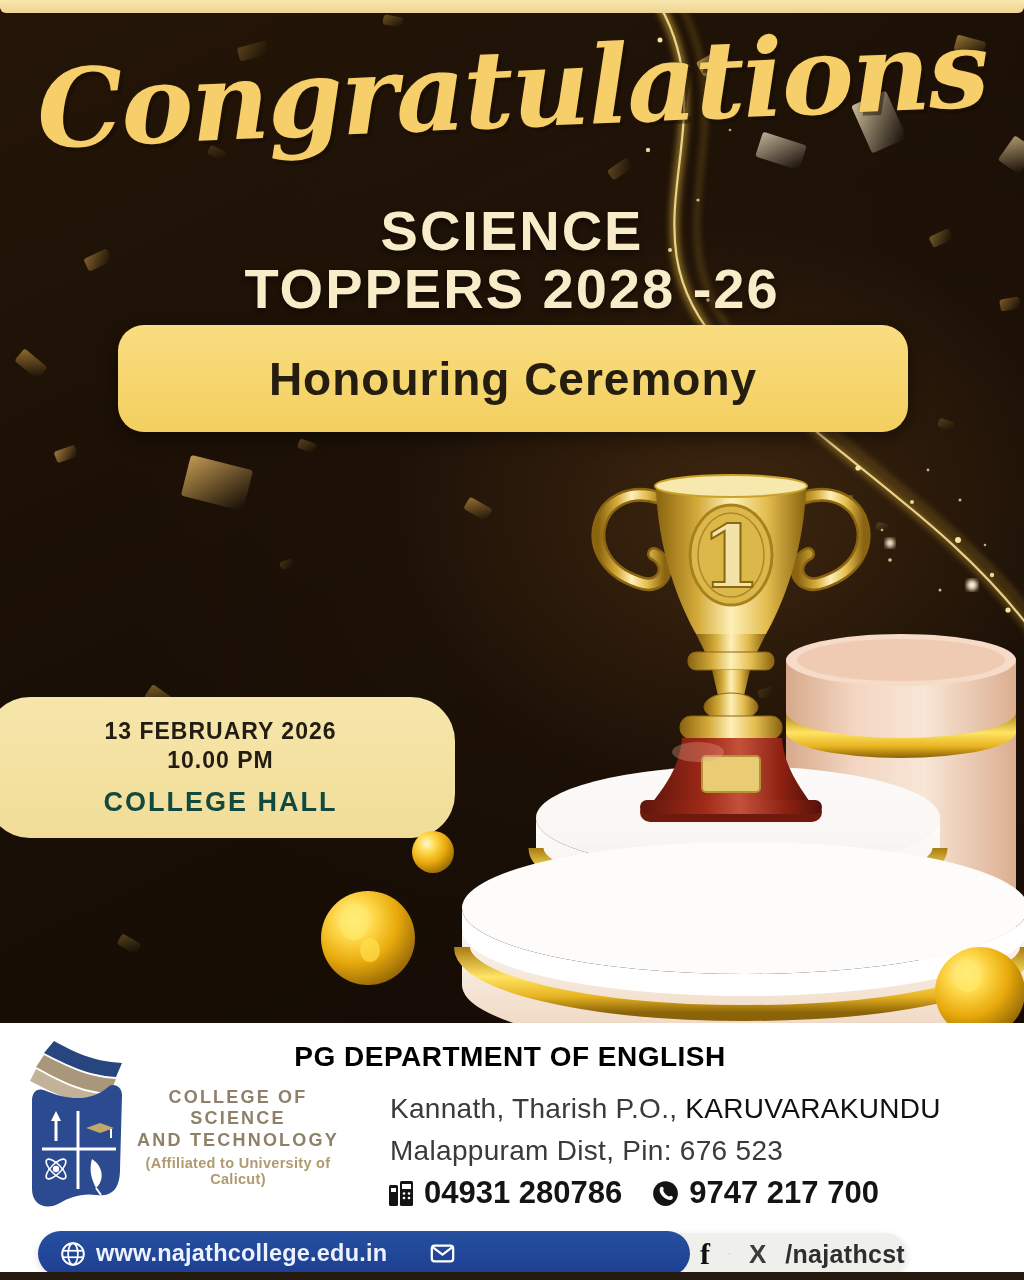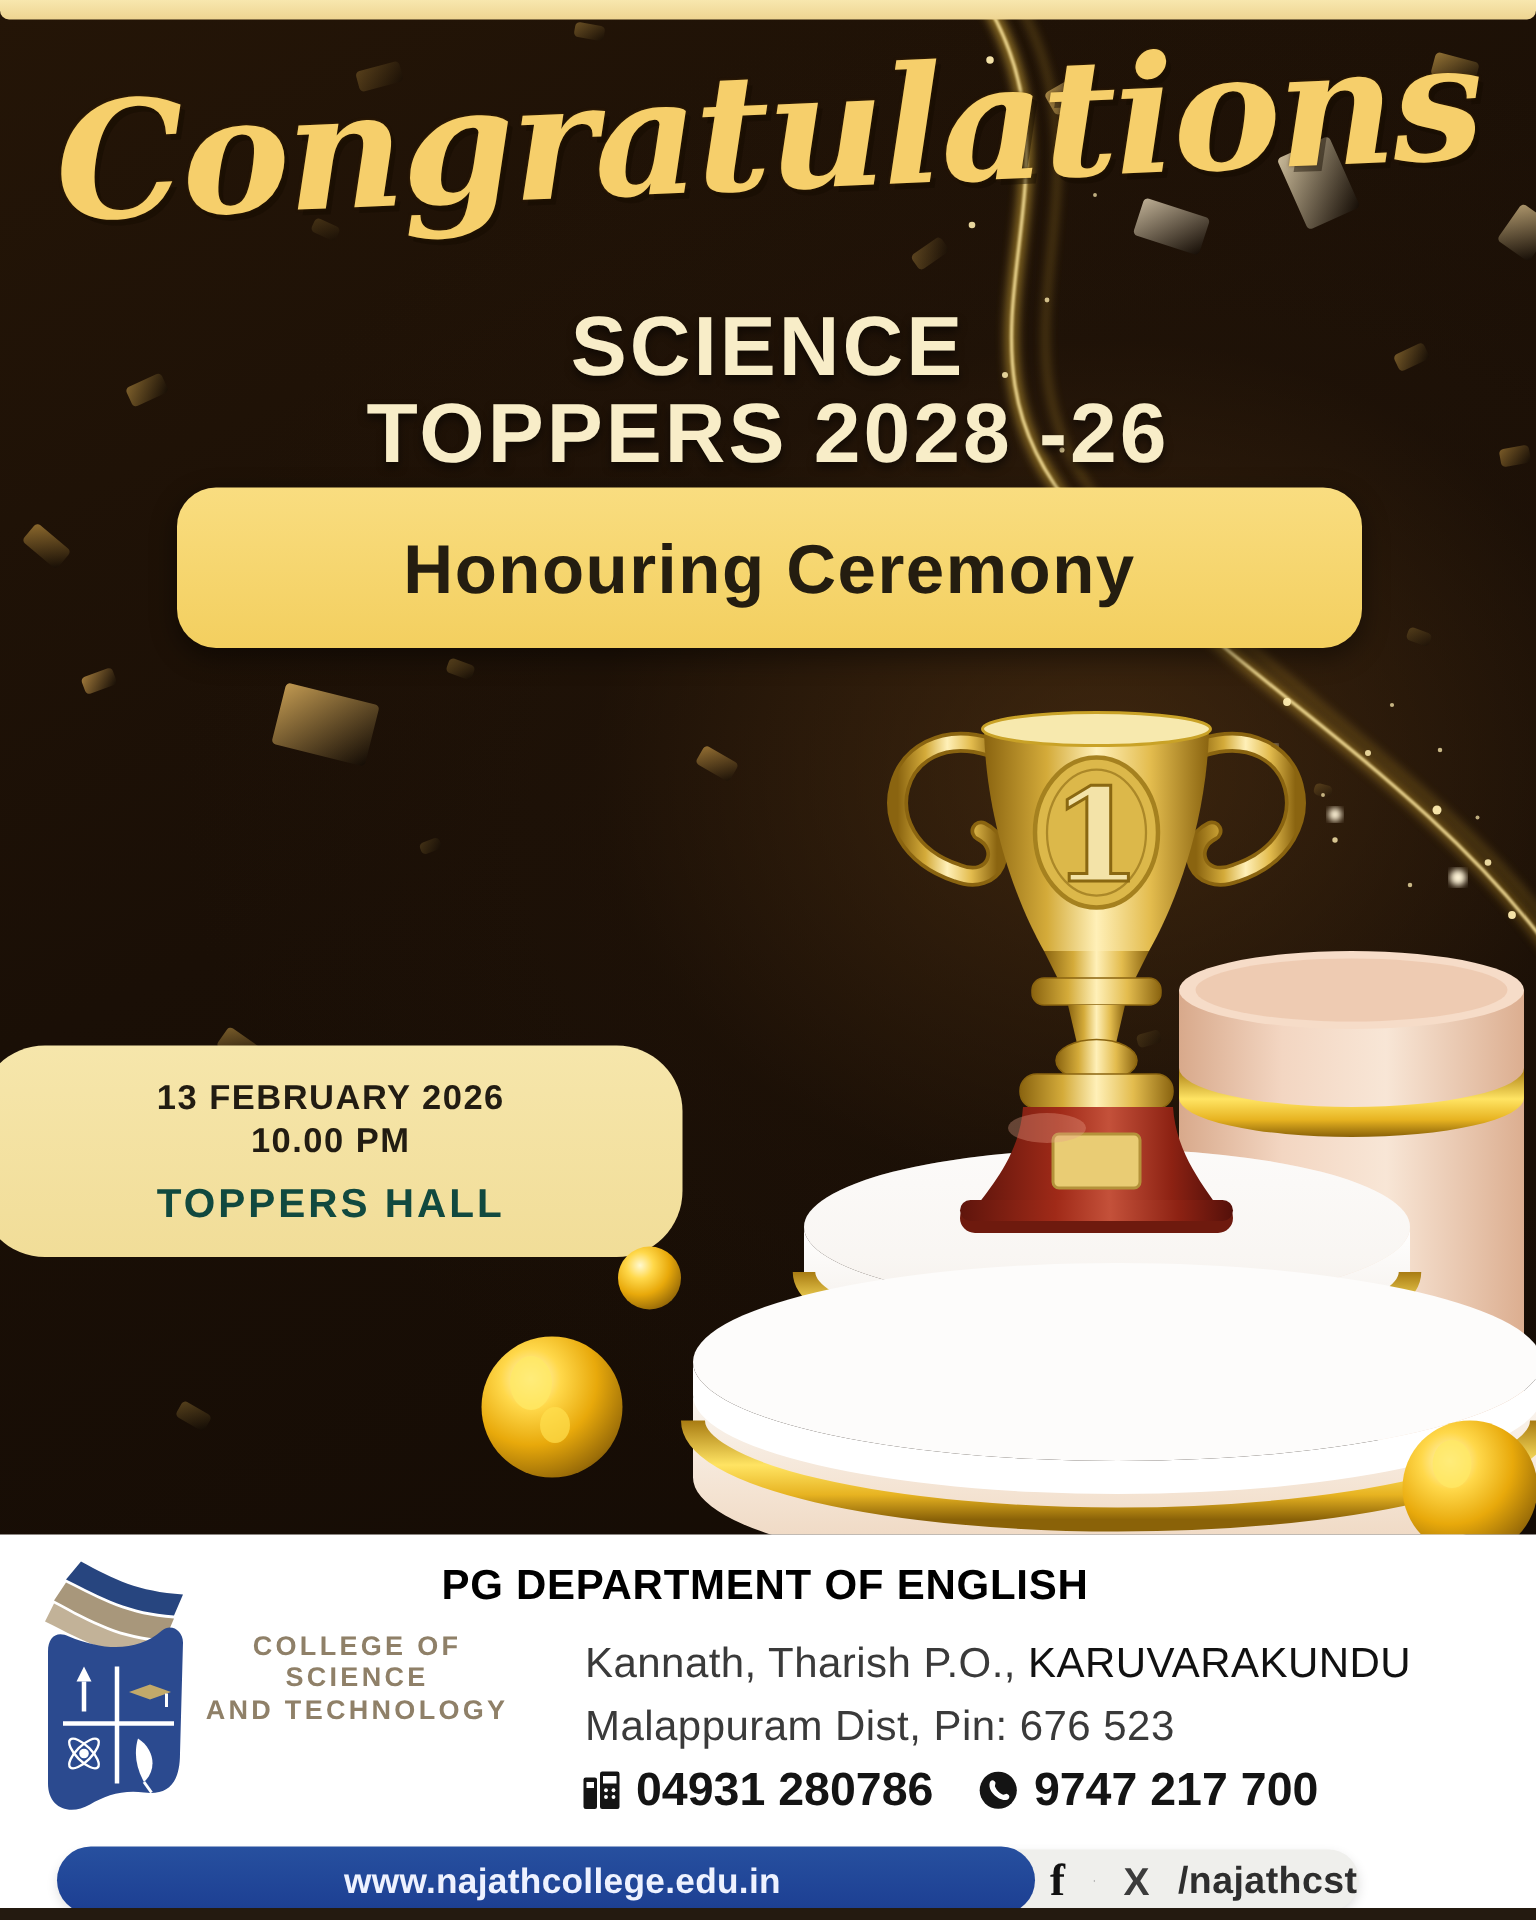--- a/index.html
+++ b/index.html
@@ -60,21 +60,21 @@
   .addr .bold{font-weight:400;color:#111;margin-left:8px;}
   .addr1{top:70px;} .addr2{top:112px;}
   .phones{left:388px;top:152px;display:flex;align-items:center;gap:10px;font-size:31px;font-weight:800;color:#141414;}
   .phones .gap{width:10px;}
   
   .light-pill{left:38px;top:210px;width:868px;height:41px;border-radius:21px;background:#efefec;
     box-shadow:0 3px 8px rgba(0,0,0,.12);}
   .blue-pill{left:38px;top:208px;width:652px;height:45px;border-radius:23px;
     background:linear-gradient(180deg,#27509f,#1c3e92);
     display:flex;align-items:center;color:#eef2ff;font-size:23.5px;font-weight:600;letter-spacing:.2px;
-    padding-left:22px;box-sizing:border-box;gap:10px;z-index:2;flex-direction:column;}
+    padding-left:22px;box-sizing:border-box;gap:10px;z-index:2;}
   .blue-pill .sep{width:22px;}
   .social{left:700px;top:212px;width:205px;height:38px;display:flex;align-items:center;gap:19px;z-index:1;}
   .fb{font-family:"Liberation Serif",serif;font-weight:bold;font-size:30px;color:#111;line-height:1;}
   .xx{font-weight:800;font-size:26px;color:#3c3c3c;}
   .handle{font-size:25px;font-weight:600;color:#2e2e2e;letter-spacing:.3px;}
 </style>
 </head>
 <body>
 
 <div class="poster">
@@ -262,21 +262,21 @@
     <circle cx="118" cy="498" r="47" fill="url(#ball)"></circle>
     <ellipse cx="104" cy="482" rx="14" ry="18" fill="#ffe864" opacity=".8"></ellipse>
     <ellipse cx="120" cy="510" rx="10" ry="12" fill="#ffdf4e" opacity=".7"></ellipse>
     <circle cx="730" cy="552" r="45" fill="url(#ball)"></circle>
     <ellipse cx="718" cy="536" rx="13" ry="16" fill="#ffe864" opacity=".8"></ellipse>
   </svg>
 
   <div class="abs datebox">
     <div class="d1">13 FEBRUARY 2026</div>
     <div class="d2">10.00 PM</div>
-    <div class="d3">TOPPERS HALL</div>
+    <div class="d3">COLLEGE HALL</div>
   </div>
 
   <div class="abs footer">
 
     <svg class="abs logo-mark" width="108" height="175" viewBox="0 0 108 175">
       <path d="M28,2 C50,14 66,22 96,24 L90,38 C60,36 42,26 18,14 Z" fill="#27457f"></path>
       <path d="M18,16 C42,28 60,38 90,40 L84,54 C54,52 36,42 10,28 Z" fill="#a8977b"></path>
       <path d="M10,30 C36,44 54,54 84,56 L80,68 C50,66 32,56 4,42 Z" fill="#c2b298"></path>
       <path d="M6,62 C6,52 12,48 20,52 C44,62 66,62 82,48 C88,43 96,48 96,56 L94,130 C94,150 86,158 70,156 C56,154 44,158 34,164 C20,172 6,166 6,150 Z" fill="#2b4a8f"></path>
       <line x1="52" y1="72" x2="52" y2="150" stroke="#ffffff" stroke-width="3"></line>
@@ -288,20 +288,21 @@
       <circle cx="30" cy="130" r="3.2" fill="#ffffff"></circle>
       <ellipse cx="30" cy="130" rx="13" ry="5" fill="none" stroke="#ffffff" stroke-width="1.6" transform="rotate(45 30 130)"></ellipse>
       <ellipse cx="30" cy="130" rx="13" ry="5" fill="none" stroke="#ffffff" stroke-width="1.6" transform="rotate(-45 30 130)"></ellipse>
       <path d="M66,120 C77,127 79,141 70,149 C65,140 63,130 66,120 Z" fill="#ffffff"></path>
       <line x1="70" y1="149" x2="75" y2="156" stroke="#ffffff" stroke-width="2"></line>
     </svg>
 
     <div class="abs logo-text">
       <div class="logo-line">COLLEGE OF SCIENCE</div>
       <div class="logo-line">AND TECHNOLOGY</div>
+      <div class="logo-aff">(Affiliated to University of Calicut)</div>
     </div>
 
     <div class="abs dept">PG DEPARTMENT OF ENGLISH</div>
 
     <div class="abs addr addr1">
       <span>Kannath, Tharish P.O.,</span><span class="bold">KARUVARAKUNDU</span>
     </div>
     <div class="abs addr addr2">Malappuram Dist, Pin: 676 523</div>
 
     <div class="abs phones">

